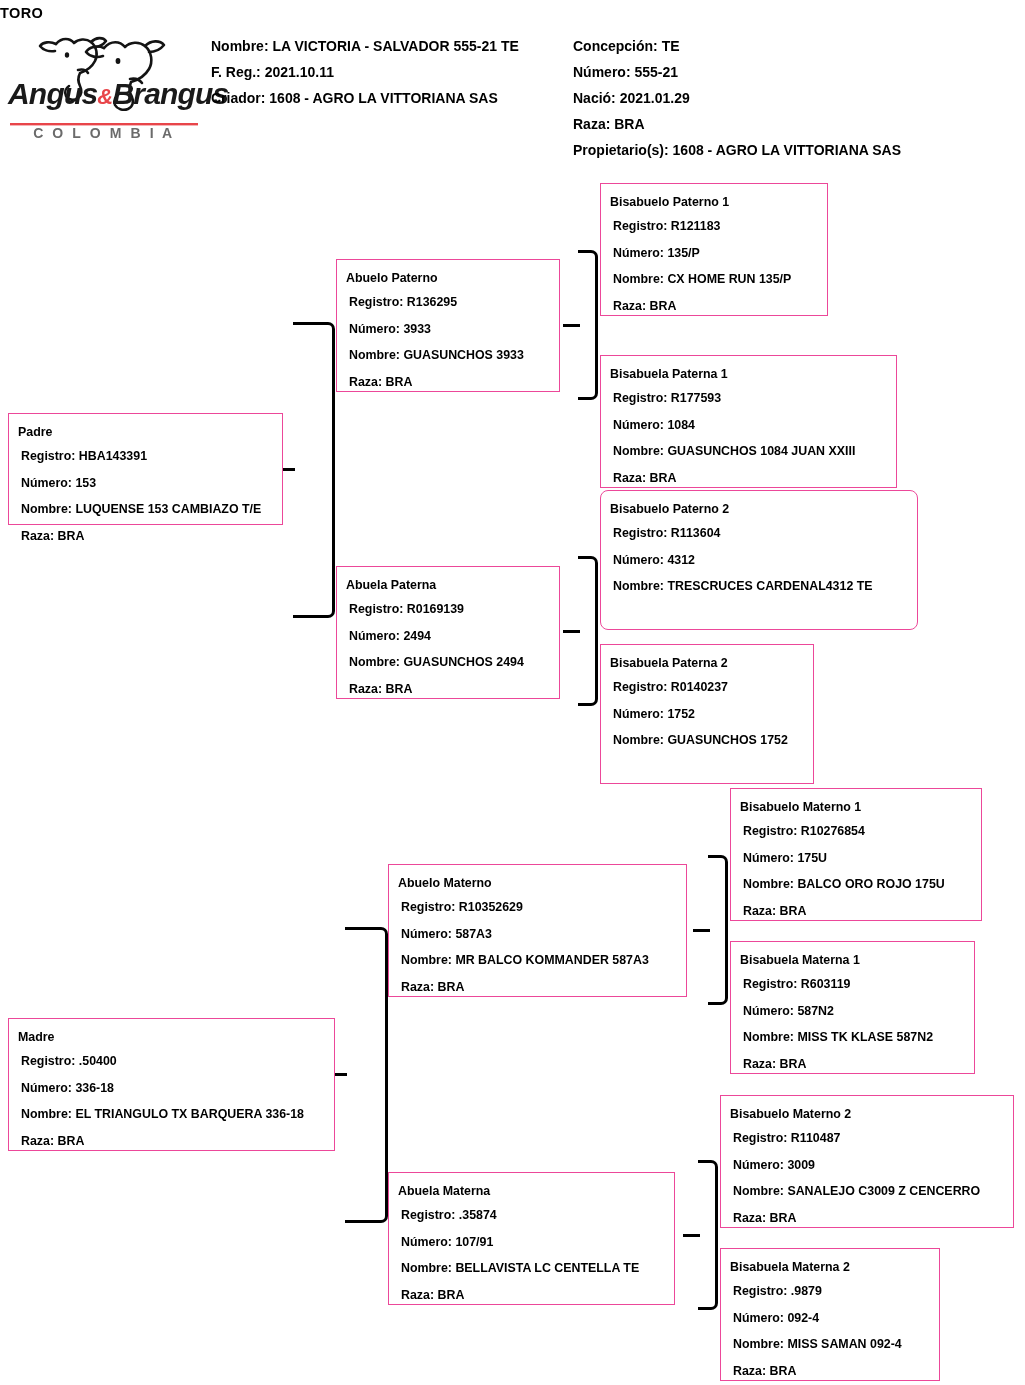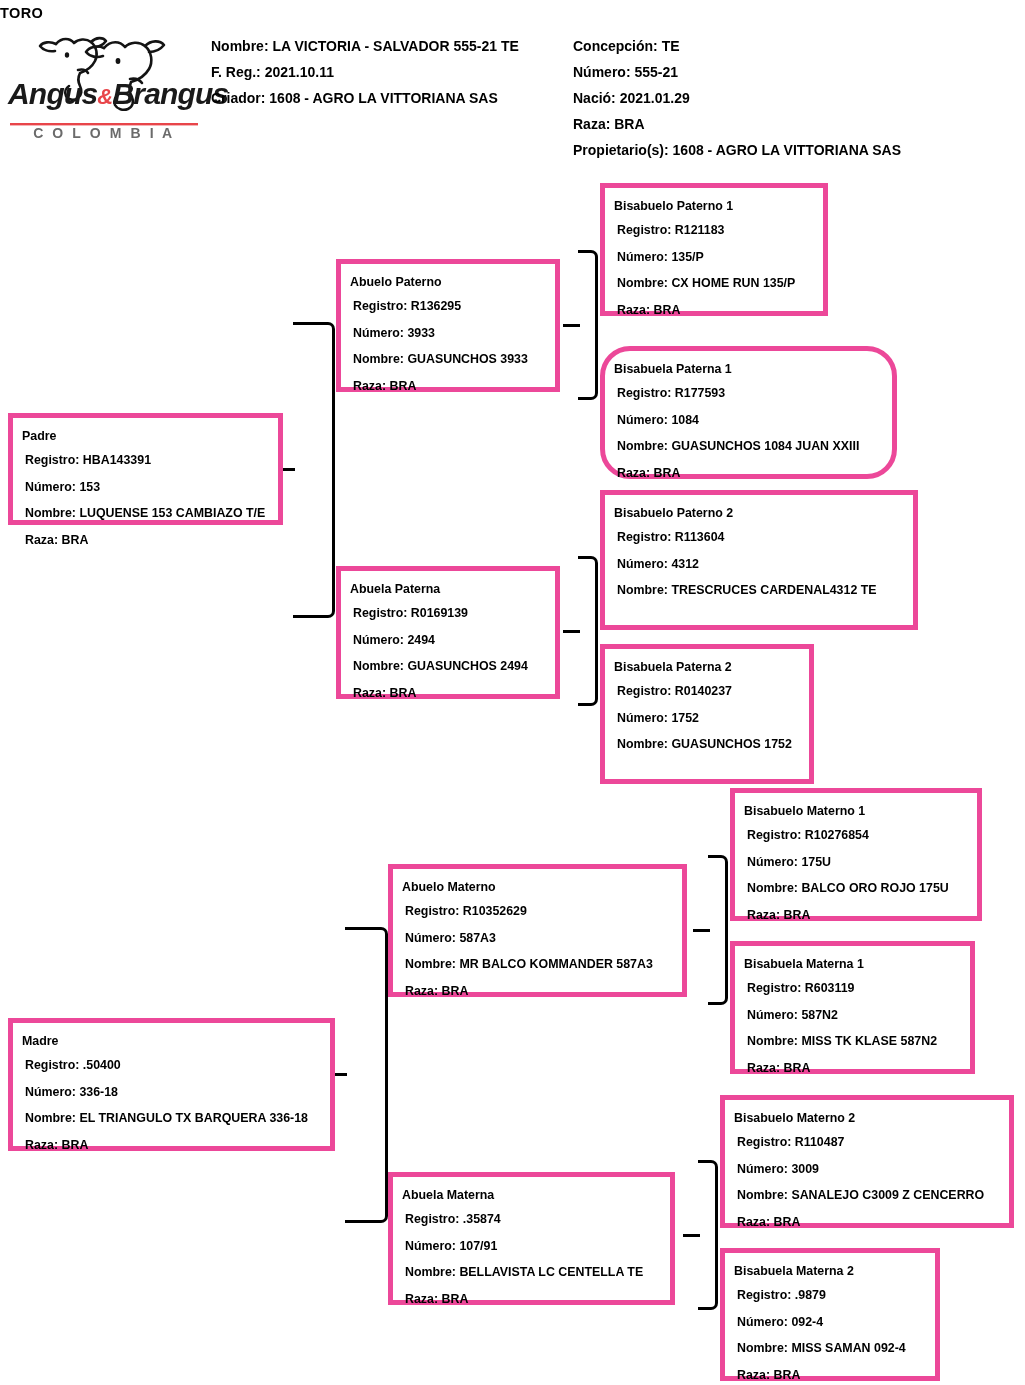--- a/index.html
+++ b/index.html
@@ -50,21 +50,21 @@
     line-height: 26px;
     white-space: nowrap;
   }
   #hdr-left  { left: 211px; top: 33px; }
   #hdr-right { left: 573px; top: 33px; }
   .hdr-line { height: 26px; }
 
   
   .node {
     position: absolute;
-    border: 5px solid #ec4899;
+    border: 1px solid #ec4899;
     background: #ffffff;
     padding: 8px 0 8px 9px;
   }
   .node .ttl {
     font-size: 12.4px;
     font-weight: bold;
     line-height: 21px;
     white-space: nowrap;
   }
   .node .row {
@@ -182,29 +182,29 @@
 </div>
 
 <div class="node" style="left:600px; top:183px; width:228px; height:133px;">
   <div class="ttl">Bisabuelo Paterno 1</div>
   <div class="row">Registro: R121183</div>
   <div class="row">Número: 135/P</div>
   <div class="row">Nombre: CX HOME RUN 135/P</div>
   <div class="row">Raza: BRA</div>
 </div>
 
-<div class="node" style="left:600px; top:346px; width:297px; height:133px;border-radius:30px;">
+<div class="node" style="left:600px; top:355px; width:297px; height:133px;">
   <div class="ttl">Bisabuela Paterna 1</div>
   <div class="row">Registro: R177593</div>
   <div class="row">Número: 1084</div>
   <div class="row">Nombre: GUASUNCHOS 1084 JUAN XXIII</div>
   <div class="row">Raza: BRA</div>
 </div>
 
-<div class="node" style="left:600px; top:490px; width:318px; height:140px;">
+<div class="node" style="left:600px; top:490px; width:318px; height:140px;border-radius:8px;">
   <div class="ttl">Bisabuelo Paterno 2</div>
   <div class="row">Registro: R113604</div>
   <div class="row">Número: 4312</div>
   <div class="row">Nombre: TRESCRUCES CARDENAL4312 TE</div>
   <div class="row empty"></div>
 </div>
 
 <div class="node" style="left:600px; top:644px; width:214px; height:140px;">
   <div class="ttl">Bisabuela Paterna 2</div>
   <div class="row">Registro: R0140237</div>

